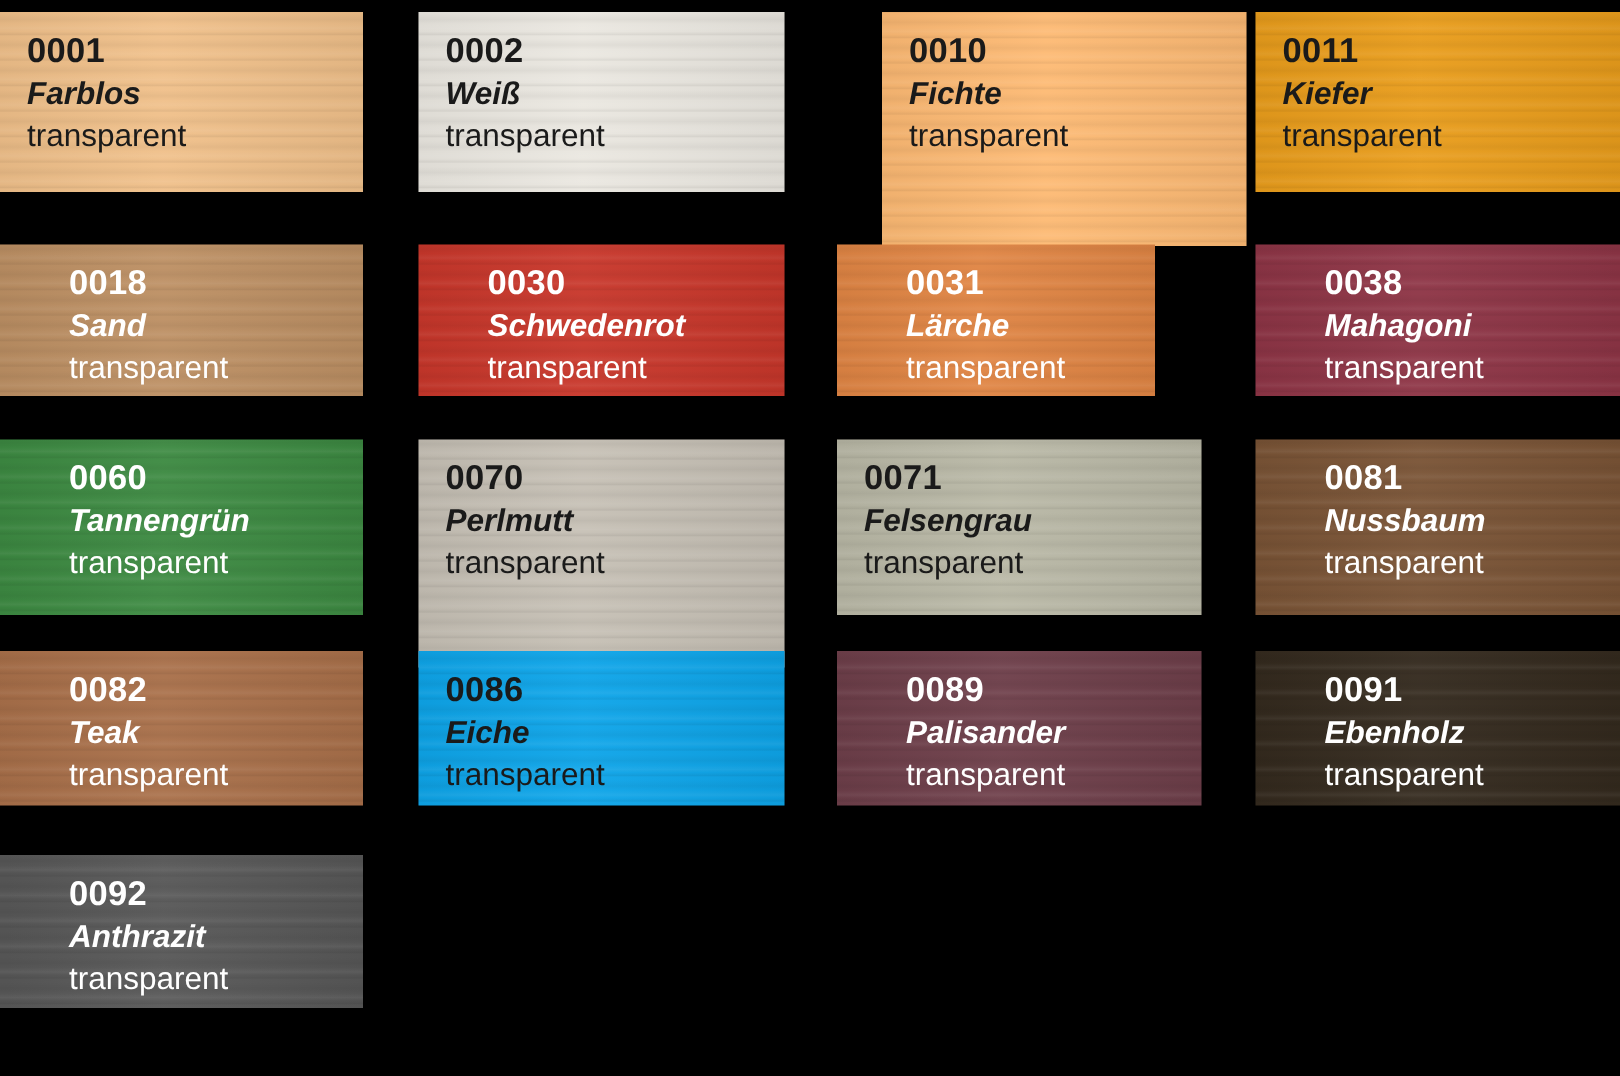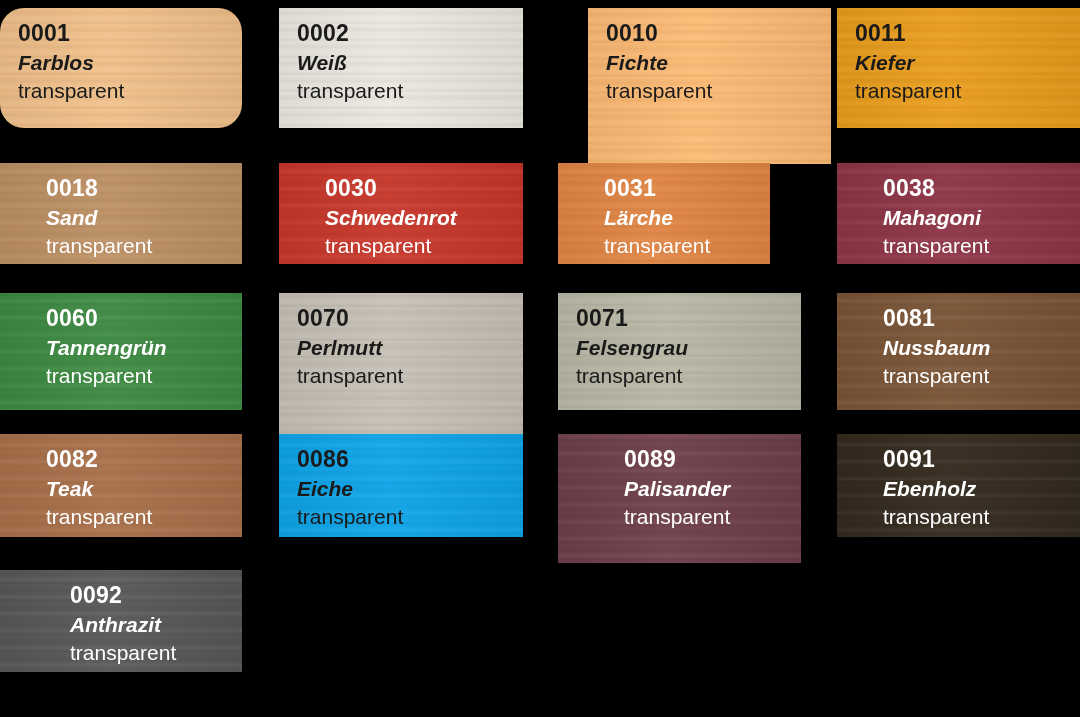--- a/index.html
+++ b/index.html
@@ -58,21 +58,21 @@
   .dark-text .name,
   .dark-text .finish { color: #1a1a1a; }
   .light-text .code,
   .light-text .name,
   .light-text .finish { color: #ffffff; margin-left: 28px; }
 </style>
 </head>
 <body>
 
 <div id="swatch-grid">
-    <div class="swatch dark-text" style="left: 0px; top: 8px; width: 242px; height: 120px; background: rgb(240, 192, 138); border-radius: 24px;">
+    <div class="swatch dark-text" style="left: 0px; top: 8px; width: 242px; height: 120px; background: rgb(240, 192, 138);">
       <div class="swatch-grain" style="background: repeating-linear-gradient(0deg, rgba(0, 0, 0, 0) 0px, rgba(0, 0, 0, 0) 2px, rgba(0, 0, 0, 0.055) 3px, rgba(0, 0, 0, 0) 5px, rgba(255, 255, 255, 0.05) 7px, rgba(0, 0, 0, 0) 10px, rgba(0, 0, 0, 0.04) 13px, rgba(0, 0, 0, 0) 17px), linear-gradient(90deg, rgba(0, 0, 0, 0.05), rgba(255, 255, 255, 0.04) 45%, rgba(0, 0, 0, 0.06));"></div>
       <div class="swatch-text">
         <span class="code">0001</span>
         <span class="name">Farblos</span>
         <span class="finish">transparent</span>
       </div>
     </div>
     <div class="swatch dark-text" style="left: 279px; top: 8px; width: 244px; height: 120px; background: rgb(234, 231, 224);">
       <div class="swatch-grain" style="background: repeating-linear-gradient(0deg, rgba(0, 0, 0, 0) 0px, rgba(0, 0, 0, 0) 2px, rgba(0, 0, 0, 0.055) 3px, rgba(0, 0, 0, 0) 5px, rgba(255, 255, 255, 0.05) 7px, rgba(0, 0, 0, 0) 10px, rgba(0, 0, 0, 0.04) 13px, rgba(0, 0, 0, 0) 17px), linear-gradient(90deg, rgba(0, 0, 0, 0.05), rgba(255, 255, 255, 0.04) 45%, rgba(0, 0, 0, 0.06));"></div>
       <div class="swatch-text">
@@ -170,37 +170,37 @@
       </div>
     </div>
     <div class="swatch dark-text" style="left: 279px; top: 434px; width: 244px; height: 103px; background: #0ea5e9;">
       <div class="swatch-grain" style="background: repeating-linear-gradient(0deg, rgba(0, 0, 0, 0) 0px, rgba(0, 0, 0, 0) 2px, rgba(0, 0, 0, 0.055) 3px, rgba(0, 0, 0, 0) 5px, rgba(255, 255, 255, 0.05) 7px, rgba(0, 0, 0, 0) 10px, rgba(0, 0, 0, 0.04) 13px, rgba(0, 0, 0, 0) 17px), linear-gradient(90deg, rgba(0, 0, 0, 0.05), rgba(255, 255, 255, 0.04) 45%, rgba(0, 0, 0, 0.06));"></div>
       <div class="swatch-text">
         <span class="code">0086</span>
         <span class="name">Eiche</span>
         <span class="finish">transparent</span>
       </div>
     </div>
-    <div class="swatch light-text" style="left: 558px; top: 434px; width: 243px; height: 129px; background: rgb(110, 63, 74); padding-left: 20px;">
+    <div class="swatch light-text" style="left: 558px; top: 434px; width: 243px; height: 103px; background: rgb(110, 63, 74);">
       <div class="swatch-grain" style="background: repeating-linear-gradient(0deg, rgba(0, 0, 0, 0) 0px, rgba(0, 0, 0, 0) 2px, rgba(0, 0, 0, 0.055) 3px, rgba(0, 0, 0, 0) 5px, rgba(255, 255, 255, 0.05) 7px, rgba(0, 0, 0, 0) 10px, rgba(0, 0, 0, 0.04) 13px, rgba(0, 0, 0, 0) 17px), linear-gradient(90deg, rgba(0, 0, 0, 0.05), rgba(255, 255, 255, 0.04) 45%, rgba(0, 0, 0, 0.06));"></div>
       <div class="swatch-text">
         <span class="code">0089</span>
         <span class="name">Palisander</span>
         <span class="finish">transparent</span>
       </div>
     </div>
     <div class="swatch light-text" style="left: 837px; top: 434px; width: 243px; height: 103px; background: rgb(52, 42, 30);">
       <div class="swatch-grain" style="background: repeating-linear-gradient(0deg, rgba(0, 0, 0, 0) 0px, rgba(0, 0, 0, 0) 2px, rgba(0, 0, 0, 0.055) 3px, rgba(0, 0, 0, 0) 5px, rgba(255, 255, 255, 0.05) 7px, rgba(0, 0, 0, 0) 10px, rgba(0, 0, 0, 0.04) 13px, rgba(0, 0, 0, 0) 17px), linear-gradient(90deg, rgba(0, 0, 0, 0.05), rgba(255, 255, 255, 0.04) 45%, rgba(0, 0, 0, 0.06));"></div>
       <div class="swatch-text">
         <span class="code">0091</span>
         <span class="name">Ebenholz</span>
         <span class="finish">transparent</span>
       </div>
     </div>
-    <div class="swatch light-text" style="left: 0px; top: 570px; width: 242px; height: 102px; background: rgb(88, 88, 88); padding-left: 24px;">
+    <div class="swatch light-text" style="left: 0px; top: 570px; width: 242px; height: 102px; background: rgb(88, 88, 88);">
       <div class="swatch-grain" style="background: repeating-linear-gradient(0deg, rgba(0, 0, 0, 0) 0px, rgba(0, 0, 0, 0) 2px, rgba(0, 0, 0, 0.055) 3px, rgba(0, 0, 0, 0) 5px, rgba(255, 255, 255, 0.05) 7px, rgba(0, 0, 0, 0) 10px, rgba(0, 0, 0, 0.04) 13px, rgba(0, 0, 0, 0) 17px), linear-gradient(90deg, rgba(0, 0, 0, 0.05), rgba(255, 255, 255, 0.04) 45%, rgba(0, 0, 0, 0.06));"></div>
       <div class="swatch-text">
         <span class="code">0092</span>
         <span class="name">Anthrazit</span>
         <span class="finish">transparent</span>
       </div>
     </div>
   </div>
 
 </body></html>

